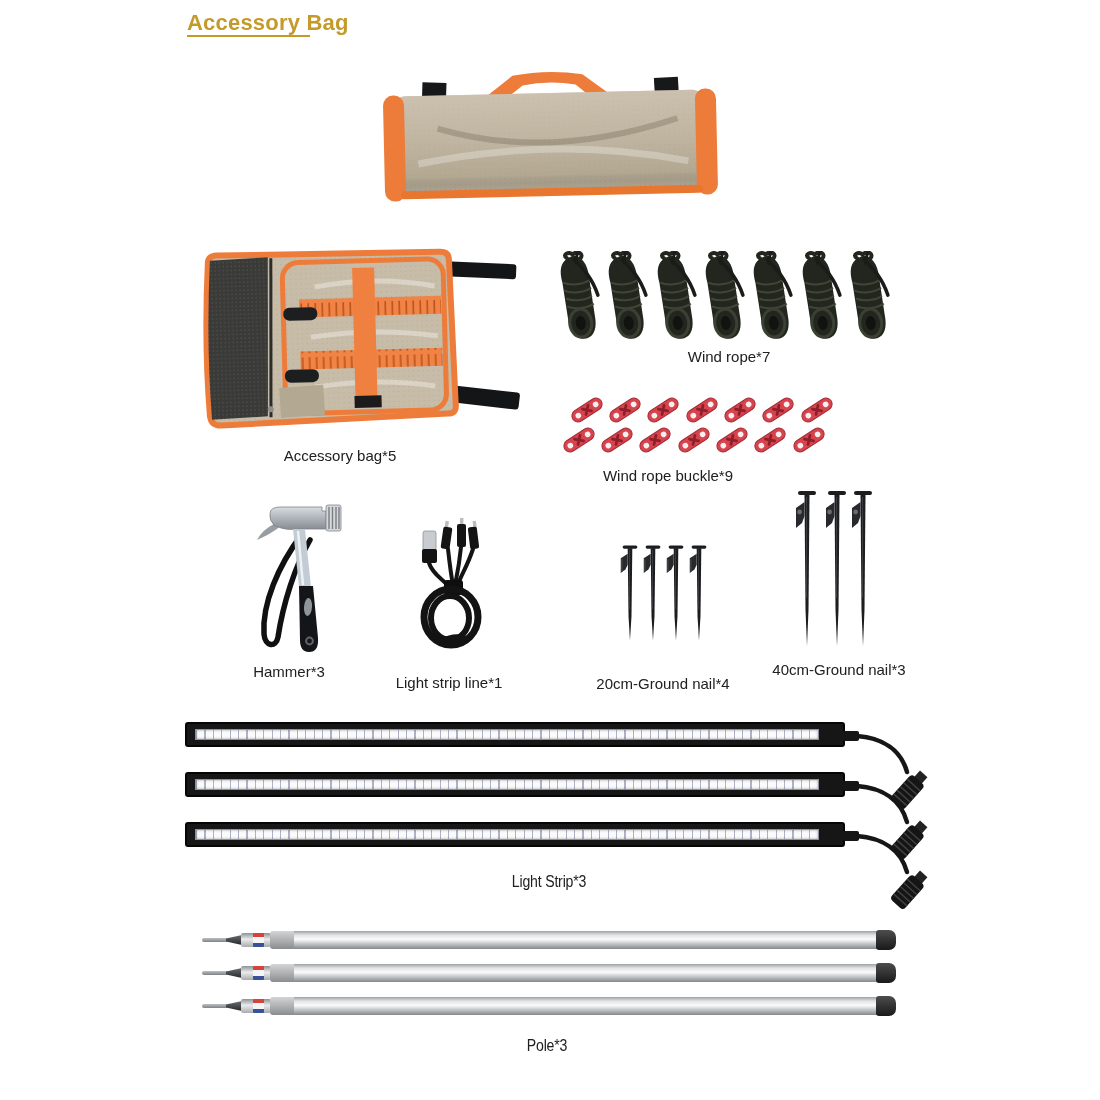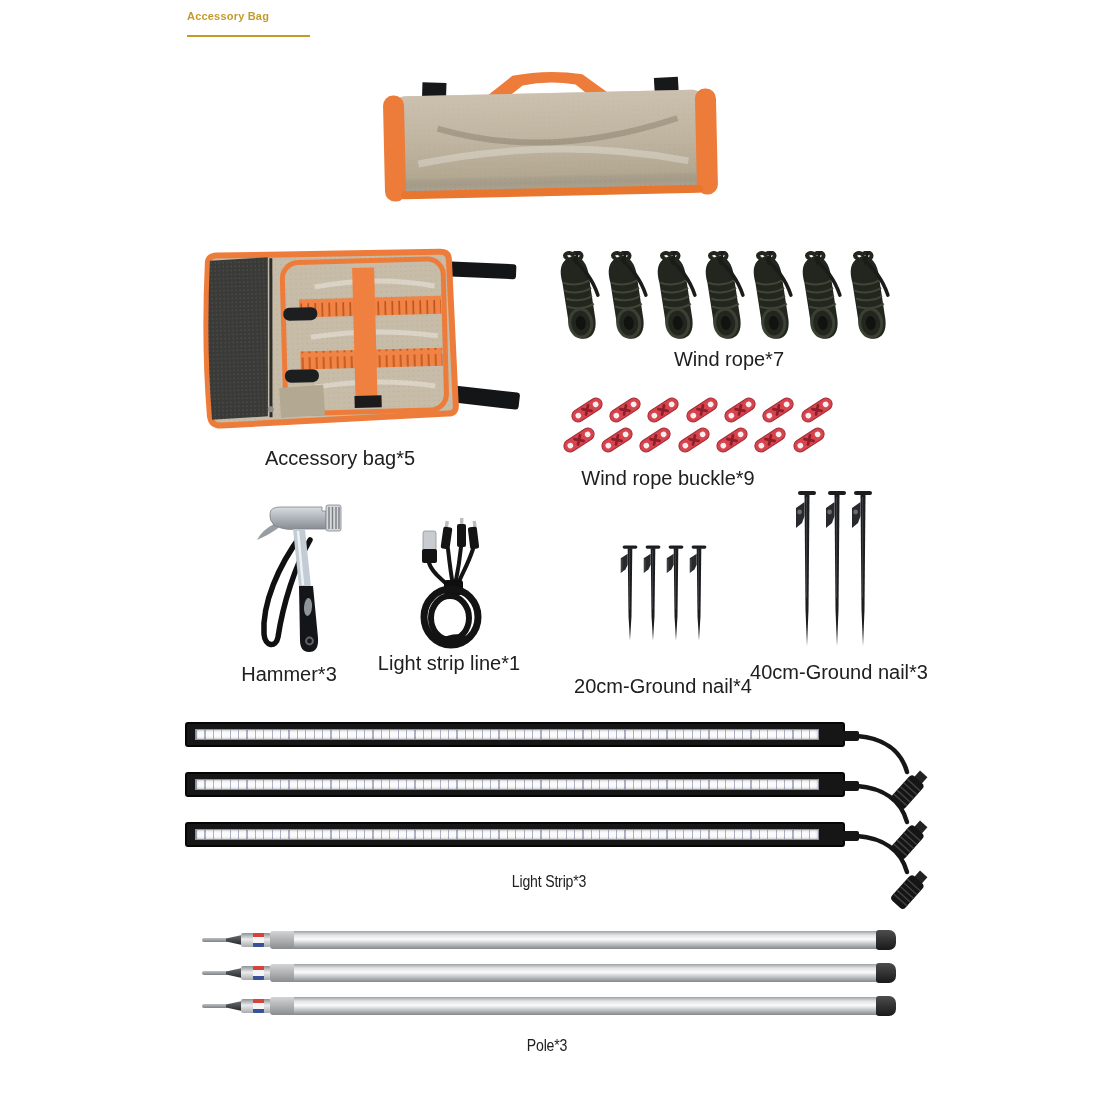--- a/index.html
+++ b/index.html
@@ -1,22 +1,22 @@
 <!DOCTYPE html>
 <html><head>
 <meta charset="utf-8">
 <style>
   html,body{margin:0;padding:0;background:#fff;}
   #stage{position:relative;width:1100px;height:1100px;background:#fff;overflow:hidden;
          font-family:"Liberation Sans",sans-serif;}
   .abs{position:absolute;}
   svg.abs{overflow:visible;}
-  .title{position:absolute;left:187px;top:10px;font-size:11px;font-weight:bold;color:#c49b2b;letter-spacing:.2px;}
+  .title{position:absolute;left:187px;top:10px;font-size:22px;font-weight:bold;color:#c49b2b;letter-spacing:.2px;}
   .title-underline{position:absolute;left:187px;top:35px;width:123px;height:2px;background:#c49b2b;}
-  .lbl{position:absolute;width:240px;margin-left:-120px;text-align:center;font-size:20px;color:#202020;}
+  .lbl{position:absolute;width:240px;margin-left:-120px;text-align:center;font-size:15px;color:#202020;}
   .cond{transform:scaleX(.88);letter-spacing:-.2px;font-size:16px;}
   
   .strip{position:absolute;left:185px;width:660px;height:25px;background:#161616;border:2px solid #050505;
          border-radius:3px;box-sizing:border-box;}
   .strip-led{position:absolute;left:8px;right:24px;top:5px;bottom:5px;background-color:#fbfbfe;
          background-image:repeating-linear-gradient(90deg,rgba(110,120,155,.55) 0 1.2px,rgba(255,255,255,0) 1.2px 8.4px);
          border:1px solid #8d909e;box-shadow:inset 0 0 3px rgba(0,0,0,.35);}
   .strip-stub{position:absolute;right:-16px;top:7px;width:18px;height:9px;background:#161616;border-radius:2px;}
   
   .pole{position:absolute;left:202px;width:694px;height:22px;}
@@ -264,21 +264,21 @@
       <path d="M26,46 C30,58 40,62 46,70"></path>
       <path d="M45,32 C47,50 48,58 50,68"></path>
       <path d="M58,30 C56,50 54,58 52,68"></path>
       <path d="M70,32 C64,50 58,58 54,70"></path>
     </g>
     <rect x="41" y="63" width="19" height="15" rx="3" fill="#0e0e0e"></rect>
     <ellipse cx="48" cy="100" rx="27" ry="28" fill="none" stroke="#131313" stroke-width="7"></ellipse>
     <ellipse cx="47" cy="101" rx="19" ry="22" fill="none" stroke="#131313" stroke-width="6"></ellipse>
     <path d="M38,124 C46,120 56,118 64,122" fill="none" stroke="#131313" stroke-width="5" stroke-linecap="round"></path>
   </svg>
-  <div class="lbl" style="left:449px;top:652px">Light strip line*1</div>
+  <div class="lbl" style="left:449px;top:674px">Light strip line*1</div>
 
   <svg class="abs" style="left:618px;top:539px" width="24" height="107">
       <use href="#sym-nail20"></use>
     </svg>
   <svg class="abs" style="left:641px;top:539px" width="24" height="107">
       <use href="#sym-nail20"></use>
     </svg>
   <svg class="abs" style="left:664px;top:539px" width="24" height="107">
       <use href="#sym-nail20"></use>
     </svg>

